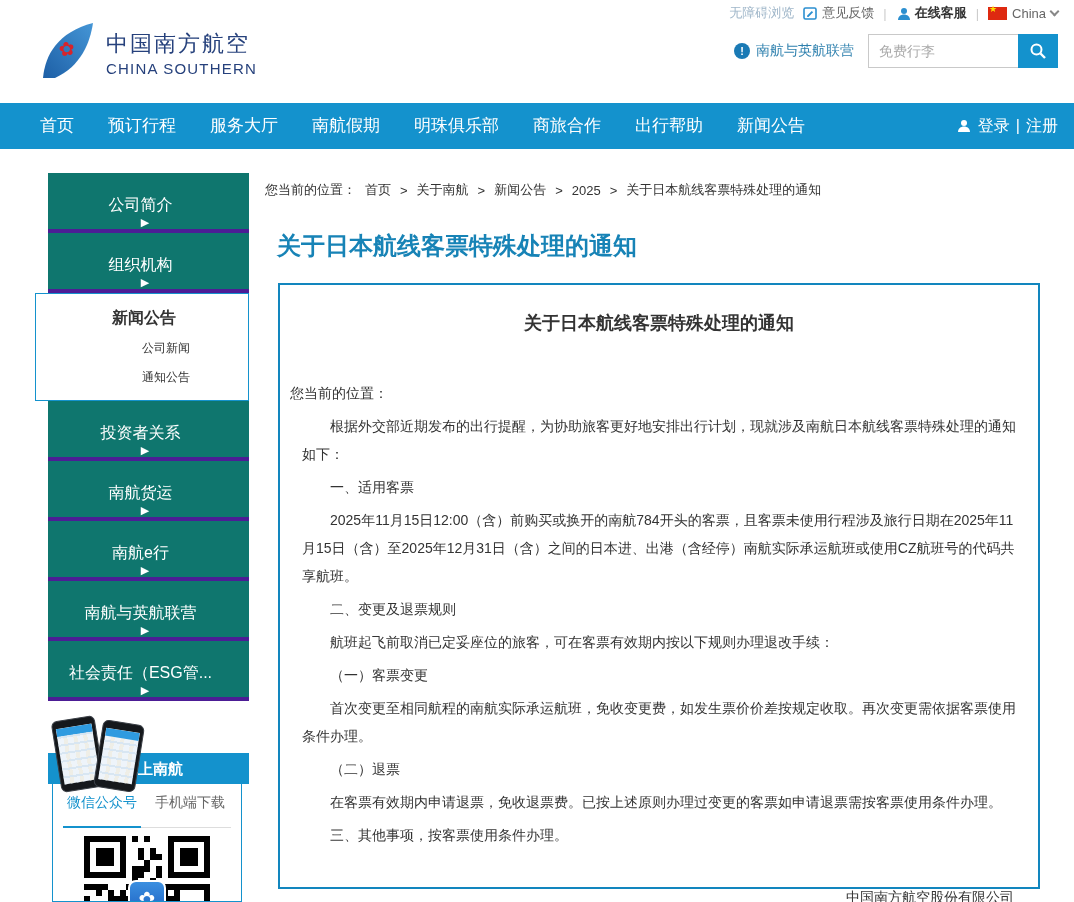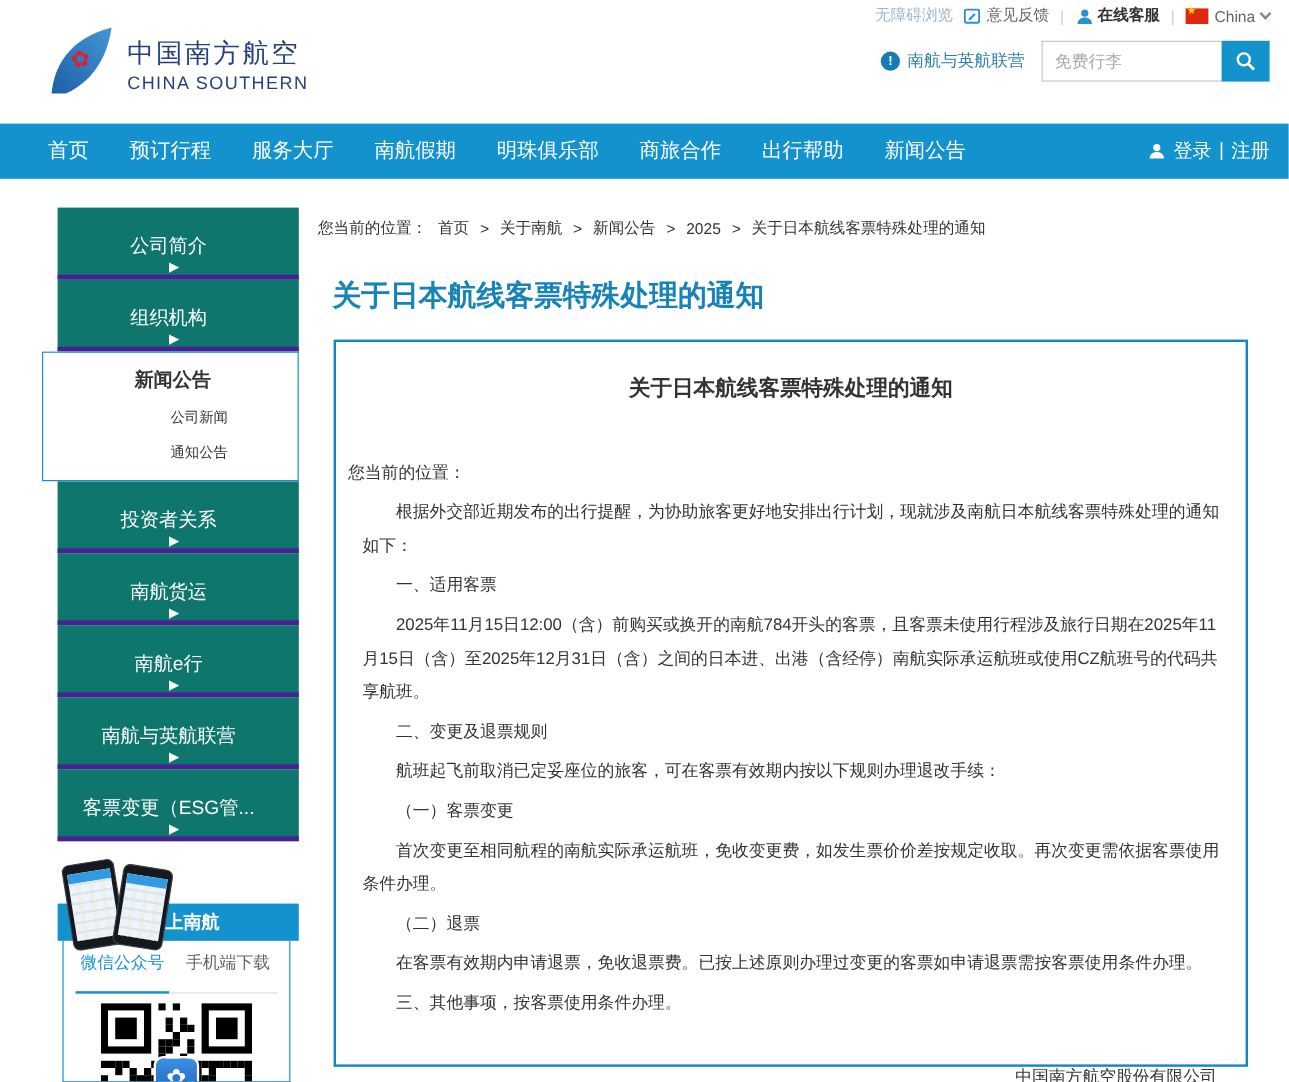--- a/index.html
+++ b/index.html
@@ -216,21 +216,21 @@
   </div>
   <div class="menu-item">
     <span>南航e行</span>
     <span class="arr">▶</span>
   </div>
   <div class="menu-item">
     <span>南航与英航联营</span>
     <span class="arr">▶</span>
   </div>
   <div class="menu-item">
-    <span>客票变更（ESG管...</span>
+    <span>社会责任（ESG管...</span>
     <span class="arr">▶</span>
   </div>
 </div>
 
 <div class="phones">
   <div class="phone phone1">
       <div class="scr">
         <div class="bar"></div>
         <div class="dots"></div>
       </div>

